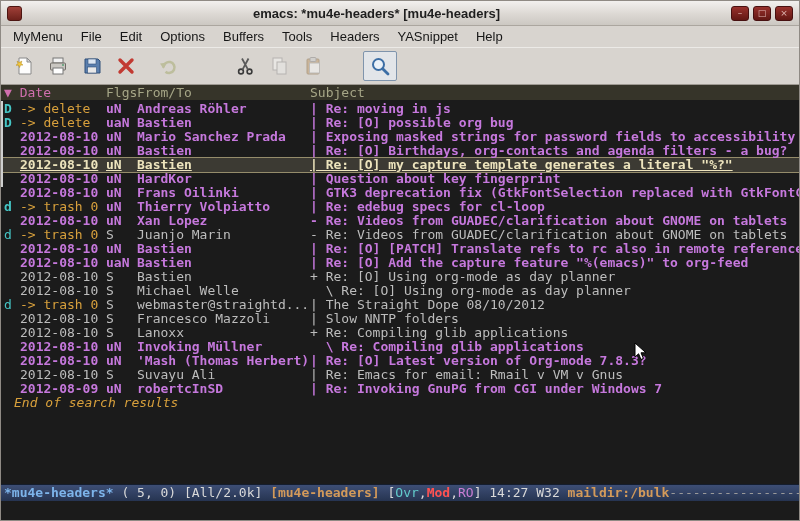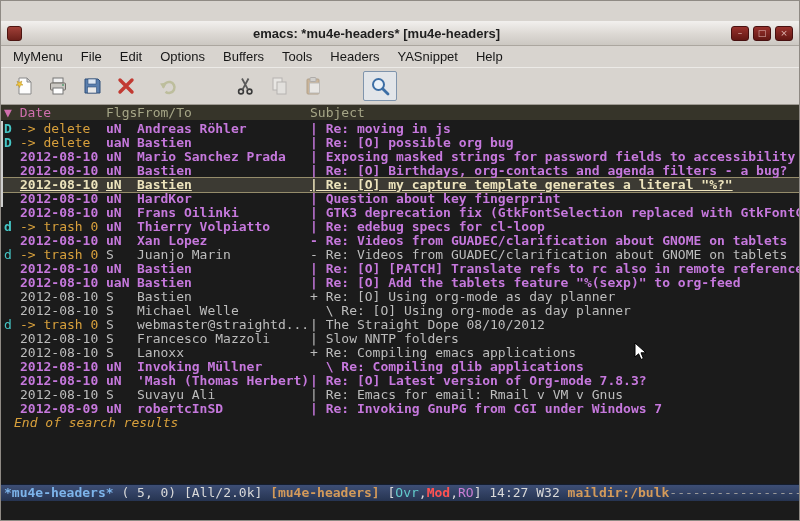--- a/index.html
+++ b/index.html
@@ -12,21 +12,21 @@
     background:#d8d4cf;
     border:1px solid #8f8a84;
     position:relative; overflow:hidden;
   }
 
   
   .titlebar {
     height:24px; flex:0 0 24px;
     background:linear-gradient(#f2f0ee, #dcd8d3 55%, #ccc8c2);
     border-bottom:1px solid #aba69f;
-    display:flex; align-items:center; padding:12px 6px;margin-top:20px;
+    display:flex; align-items:center; padding:12px 6px;
   }
   .title-icon {
     width:15px; height:15px; border-radius:3px;
     background:linear-gradient(#a04038,#6d211b);
     border:1px solid #4d1511;
     display:inline-block; flex:0 0 15px;
   }
   .title-text {
     flex:1; text-align:center;
     font-size:13px; font-weight:bold; color:#1e1e1e;
@@ -326,21 +326,21 @@
     <span class="c-flags">uN</span>
     <span class="c-from">Bastien</span>
     <span class="c-subject">| Re: [O] [PATCH] Translate refs to rc also in remote references</span>
   </div>
 
   <div class="row unread">
     <span class="c-mark"></span>
     <span class="c-date">2012-08-10</span>
     <span class="c-flags">uaN</span>
     <span class="c-from">Bastien</span>
-    <span class="c-subject">| Re: [O] Add the tablets feature "%(sexp)" to org-feed</span>
+    <span class="c-subject">| Re: [O] Add the capture feature "%(emacs)" to org-feed</span>
   </div>
 
   <div class="row seen">
     <span class="c-mark"></span>
     <span class="c-date">2012-08-10</span>
     <span class="c-flags">S</span>
     <span class="c-from">Bastien</span>
     <span class="c-subject">+ Re: [O] Using org-mode as day planner</span>
   </div>
 
@@ -366,21 +366,21 @@
     <span class="c-flags">S</span>
     <span class="c-from">Francesco Mazzoli</span>
     <span class="c-subject">| Slow NNTP folders</span>
   </div>
 
   <div class="row seen">
     <span class="c-mark"></span>
     <span class="c-date">2012-08-10</span>
     <span class="c-flags">S</span>
     <span class="c-from">Lanoxx</span>
-    <span class="c-subject">+ Re: Compiling emacs applications</span>
+    <span class="c-subject">+ Re: Compiling glib applications</span>
   </div>
 
   <div class="row unread">
     <span class="c-mark"></span>
     <span class="c-date">2012-08-10</span>
     <span class="c-flags">uN</span>
     <span class="c-from">Invoking Müllner</span>
     <span class="c-subject">  \ Re: Compiling glib applications</span>
   </div>
 

